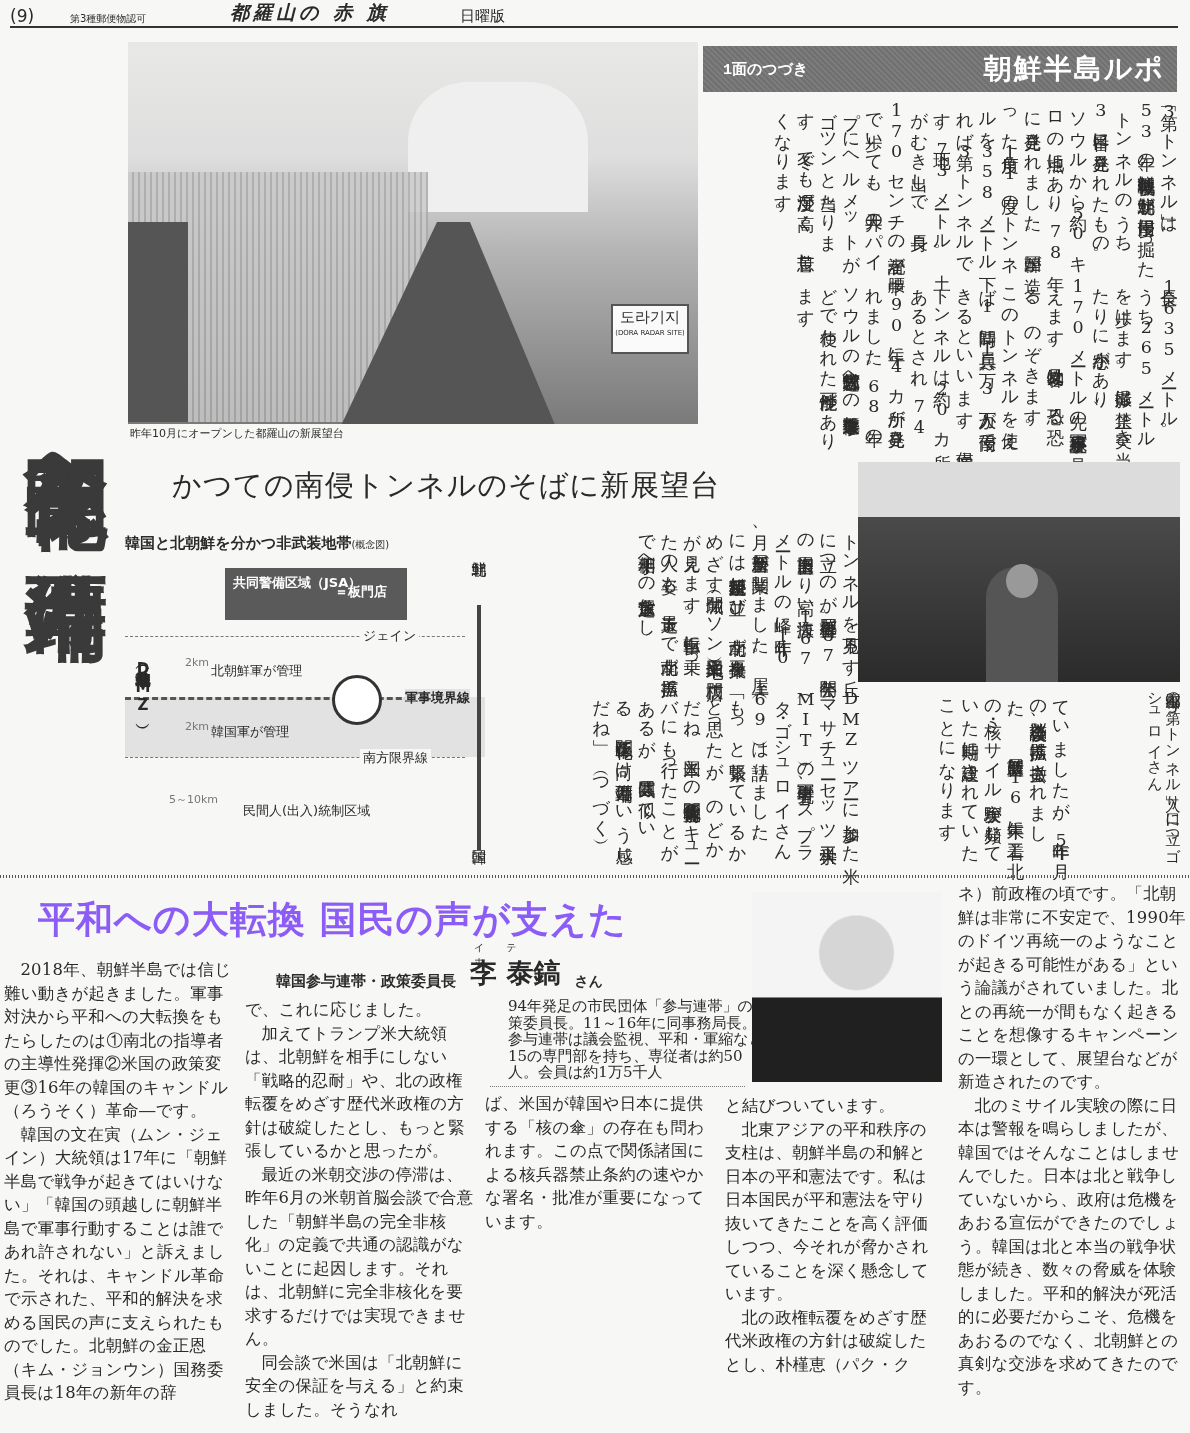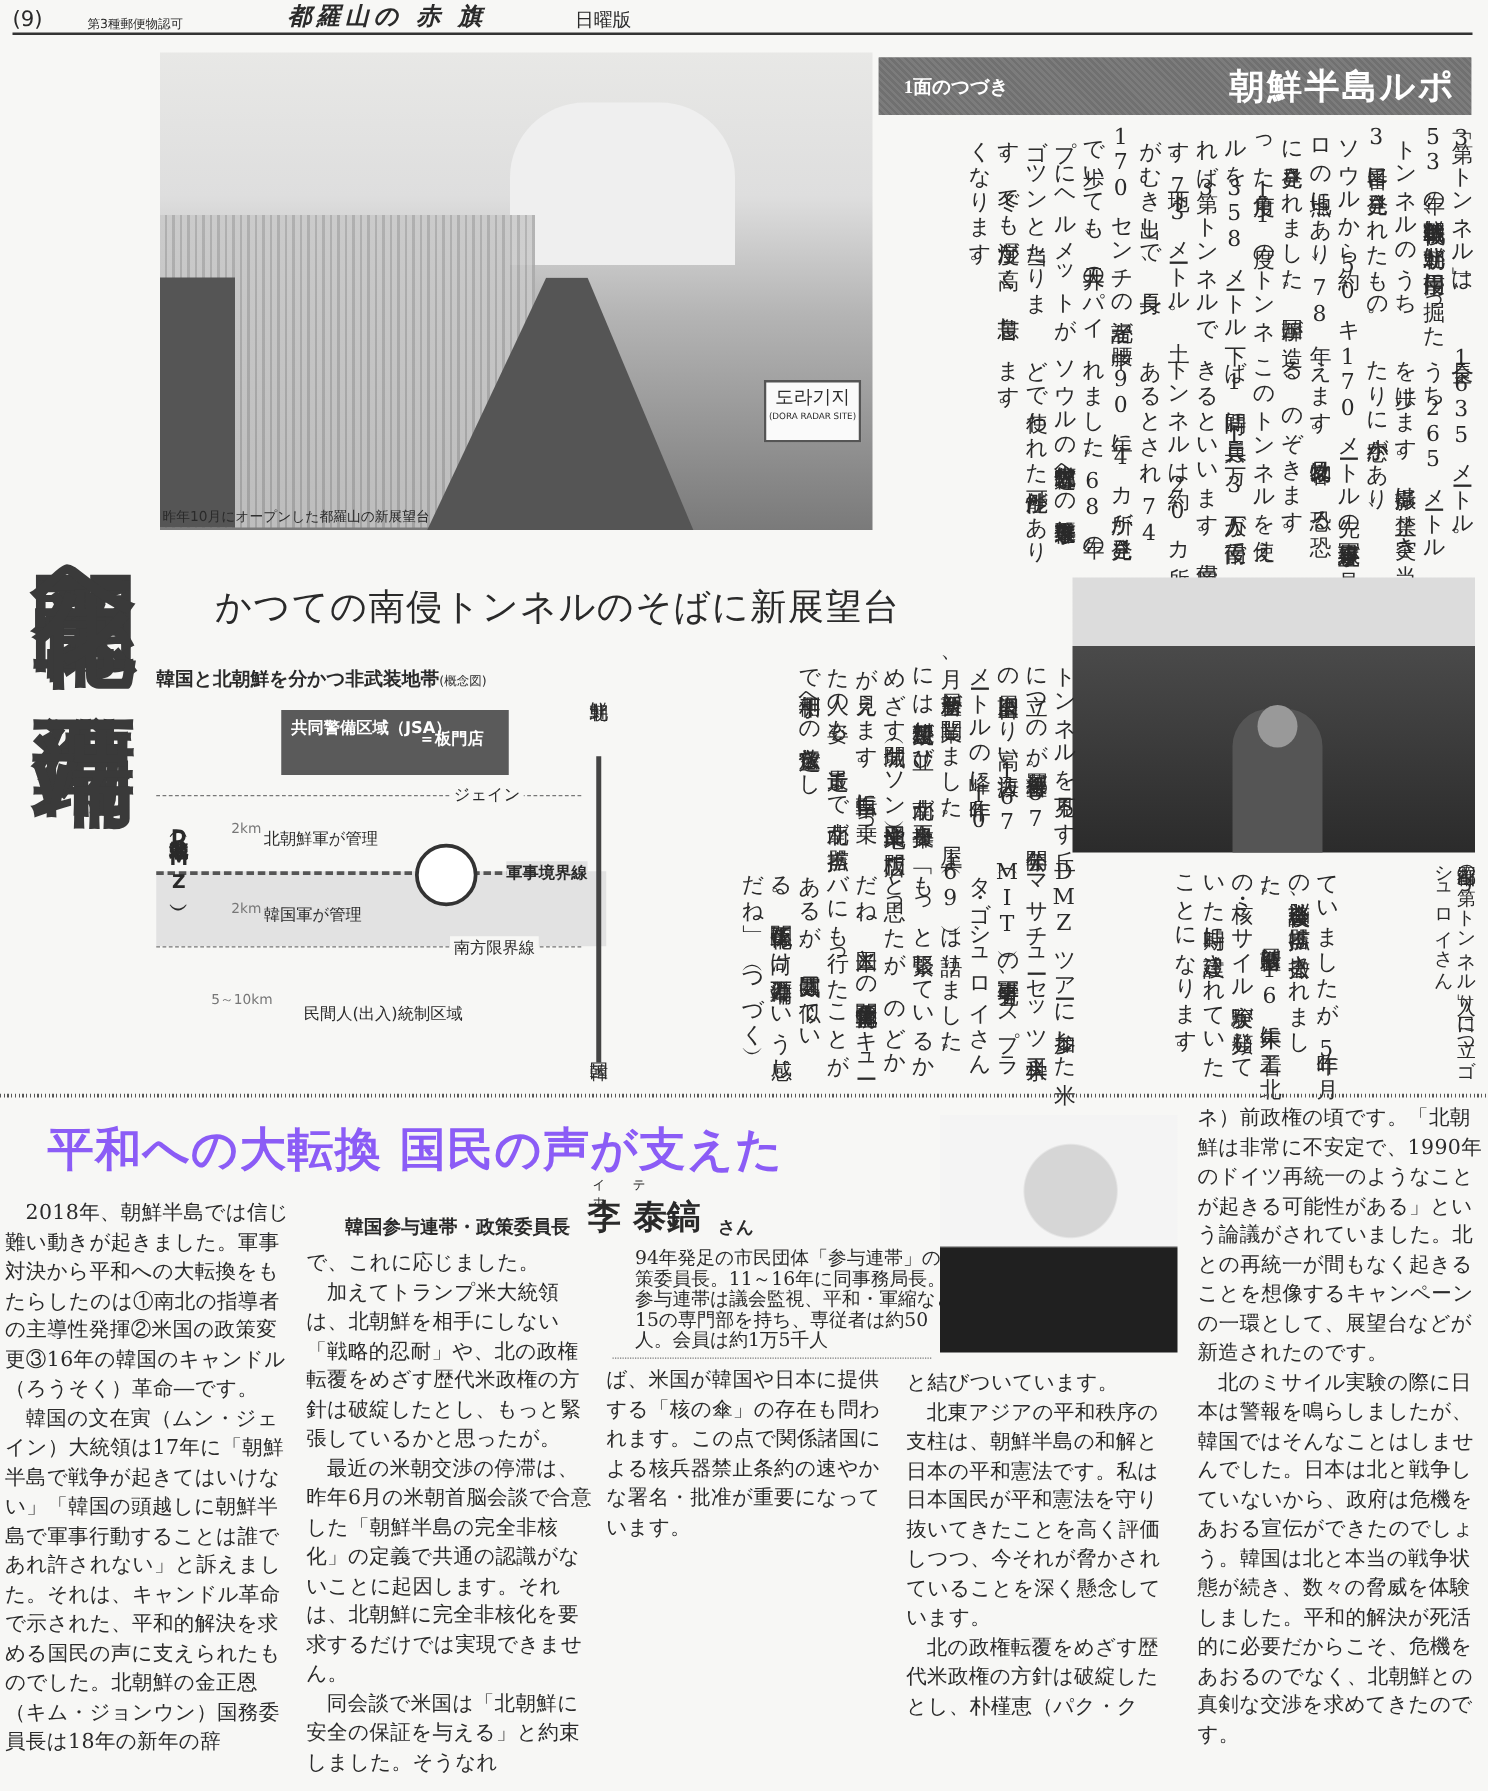--- a/index.html
+++ b/index.html
@@ -16,23 +16,23 @@
   .vt{writing-mode:vertical-rl;text-orientation:upright}
   .big-title{left:18px;top:42px;width:100px;height:830px;font-size:82px;font-weight:bold;color:#3a3a3a;letter-spacing:3px;line-height:100px;text-align:center}
   
   .photo1{left:128px;top:42px;width:570px;height:382px;background:linear-gradient(180deg,#e8e8e6 0%,#dedede 30%,#b4b4b4 55%,#7a7a7a 100%);overflow:hidden}
   .photo1 .fence{position:absolute;left:0;top:130px;width:300px;height:250px;background:repeating-linear-gradient(90deg,#c9c9c9 0 4px,#a9a9a9 4px 6px);opacity:.85}
   .photo1 .wall{position:absolute;left:0;top:180px;width:60px;height:200px;background:#555}
   .photo1 .road{position:absolute;left:210px;top:180px;width:220px;height:210px;background:#555;clip-path:polygon(45% 0,60% 0,100% 100%,0 100%)}
   .photo1 .bldg{position:absolute;left:280px;top:40px;width:180px;height:130px;background:#efefef;border-radius:60px 60px 0 0}
   .photo1 .sign{position:absolute;left:483px;top:262px;width:78px;height:50px;background:#fafafa;border:2px solid #555;font-family:"DejaVu Sans",sans-serif;text-align:center;font-size:15px;line-height:22px}
   .photo1 .sign small{display:block;font-size:7px;line-height:10px}
-  .cap1{left:130px;top:406px;font-family:"DejaVu Sans",sans-serif;font-size:11px}
+  .cap1{left:130px;top:426px;font-family:"DejaVu Sans",sans-serif;font-size:11px}
   
-  .banner{left:703px;top:46px;width:474px;height:46px;background:#777;background-image:repeating-linear-gradient(45deg,#7c7c7c 0 2px,#707070 2px 4px);display:flex;justify-content:space-between;align-items:center;padding:0 12px 0 20px;color:#fff;font-family:Liberation Serif, serif;font-weight:bold}
+  .banner{left:703px;top:46px;width:474px;height:46px;background:#777;background-image:repeating-linear-gradient(45deg,#7c7c7c 0 2px,#707070 2px 4px);display:flex;justify-content:space-between;align-items:center;padding:0 12px 0 20px;color:#fff;font-family:Liberation Mono, monospace;font-weight:bold}
   .banner .cont{font-size:15px}
   .banner .ttl{font-size:28px;letter-spacing:2px}
   
   .vcol{font-size:17.5px;line-height:22.7px;letter-spacing:0.5px}
   .col-a{left:706px;top:100px;width:474px;height:170px}
   .col-b{left:706px;top:276px;width:474px;height:170px}
   .subhead{left:172px;top:466px;font-family:"DejaVu Sans",sans-serif;font-size:29px;letter-spacing:1px}
   .col-c{left:498px;top:522px;width:364px;height:160px}
   .col-d{left:498px;top:688px;width:364px;height:180px}
   .col-e{left:862px;top:688px;width:210px;height:180px}

